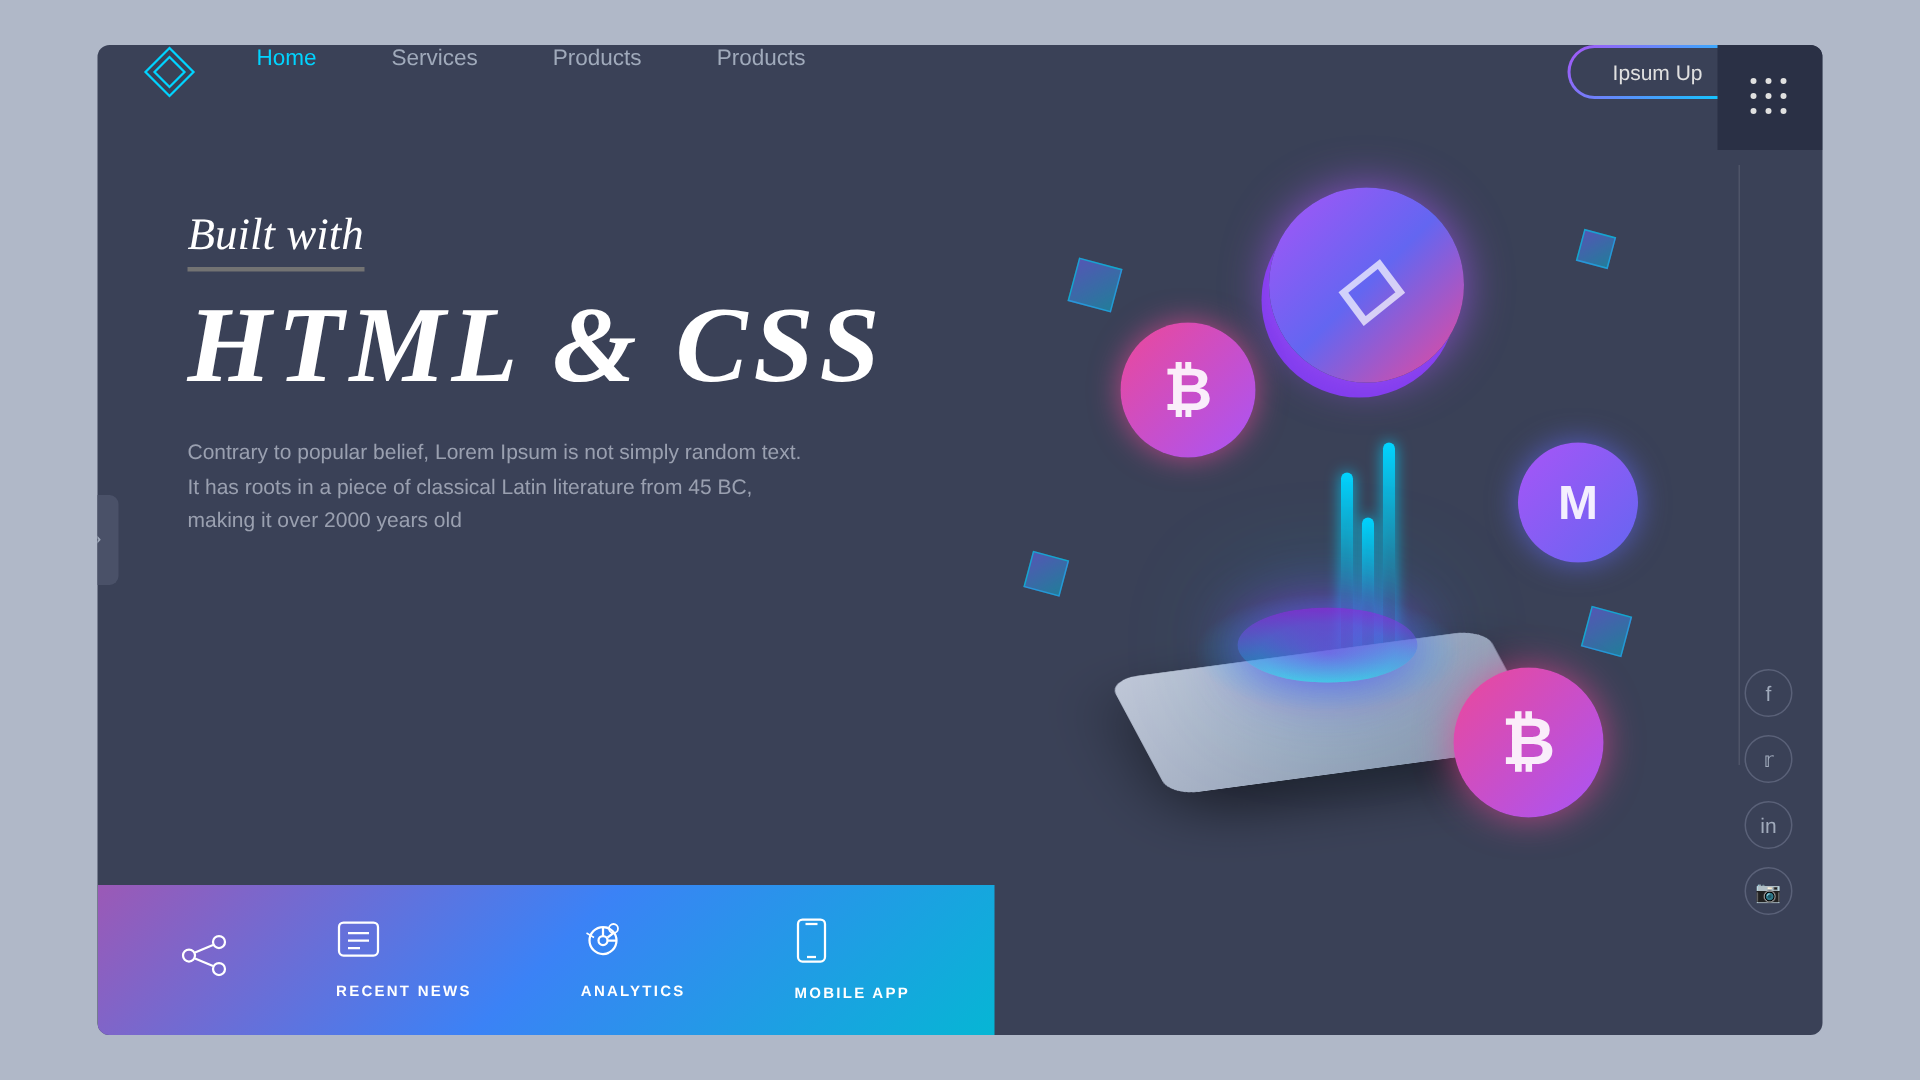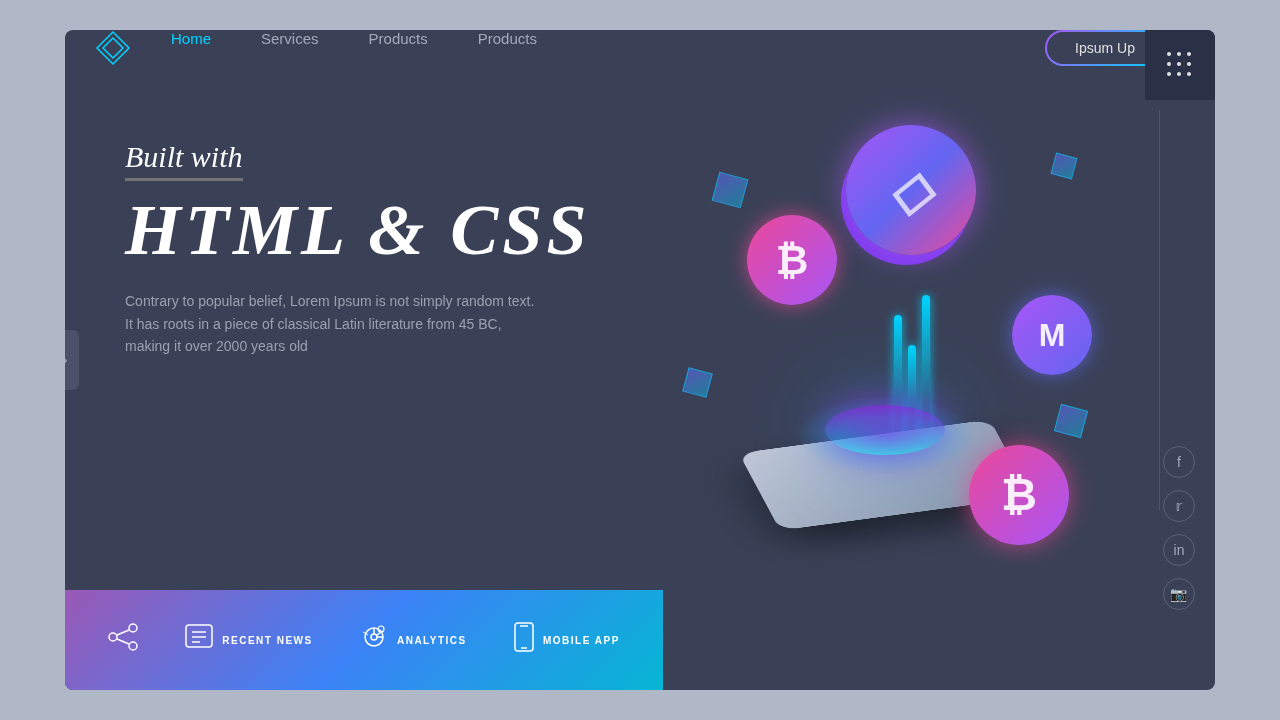--- a/index.html
+++ b/index.html
@@ -204,22 +204,21 @@
       background: linear-gradient(135deg, #9b59b6, #3b82f6, #06b6d4);
       display: flex;
       align-items: center;
       justify-content: space-around;
       padding: 0 20px;
       border-radius: 0;
     }
 
     .bottom-item {
       display: flex;
-      flex-direction: row;
-      align-items: center;
+      flex-direction: column;
       gap: 8px;
       cursor: pointer;
     }
 
     .bottom-icon {
       color: #ffffff;
       font-size: 28px;
     }
 
     .bottom-label {

